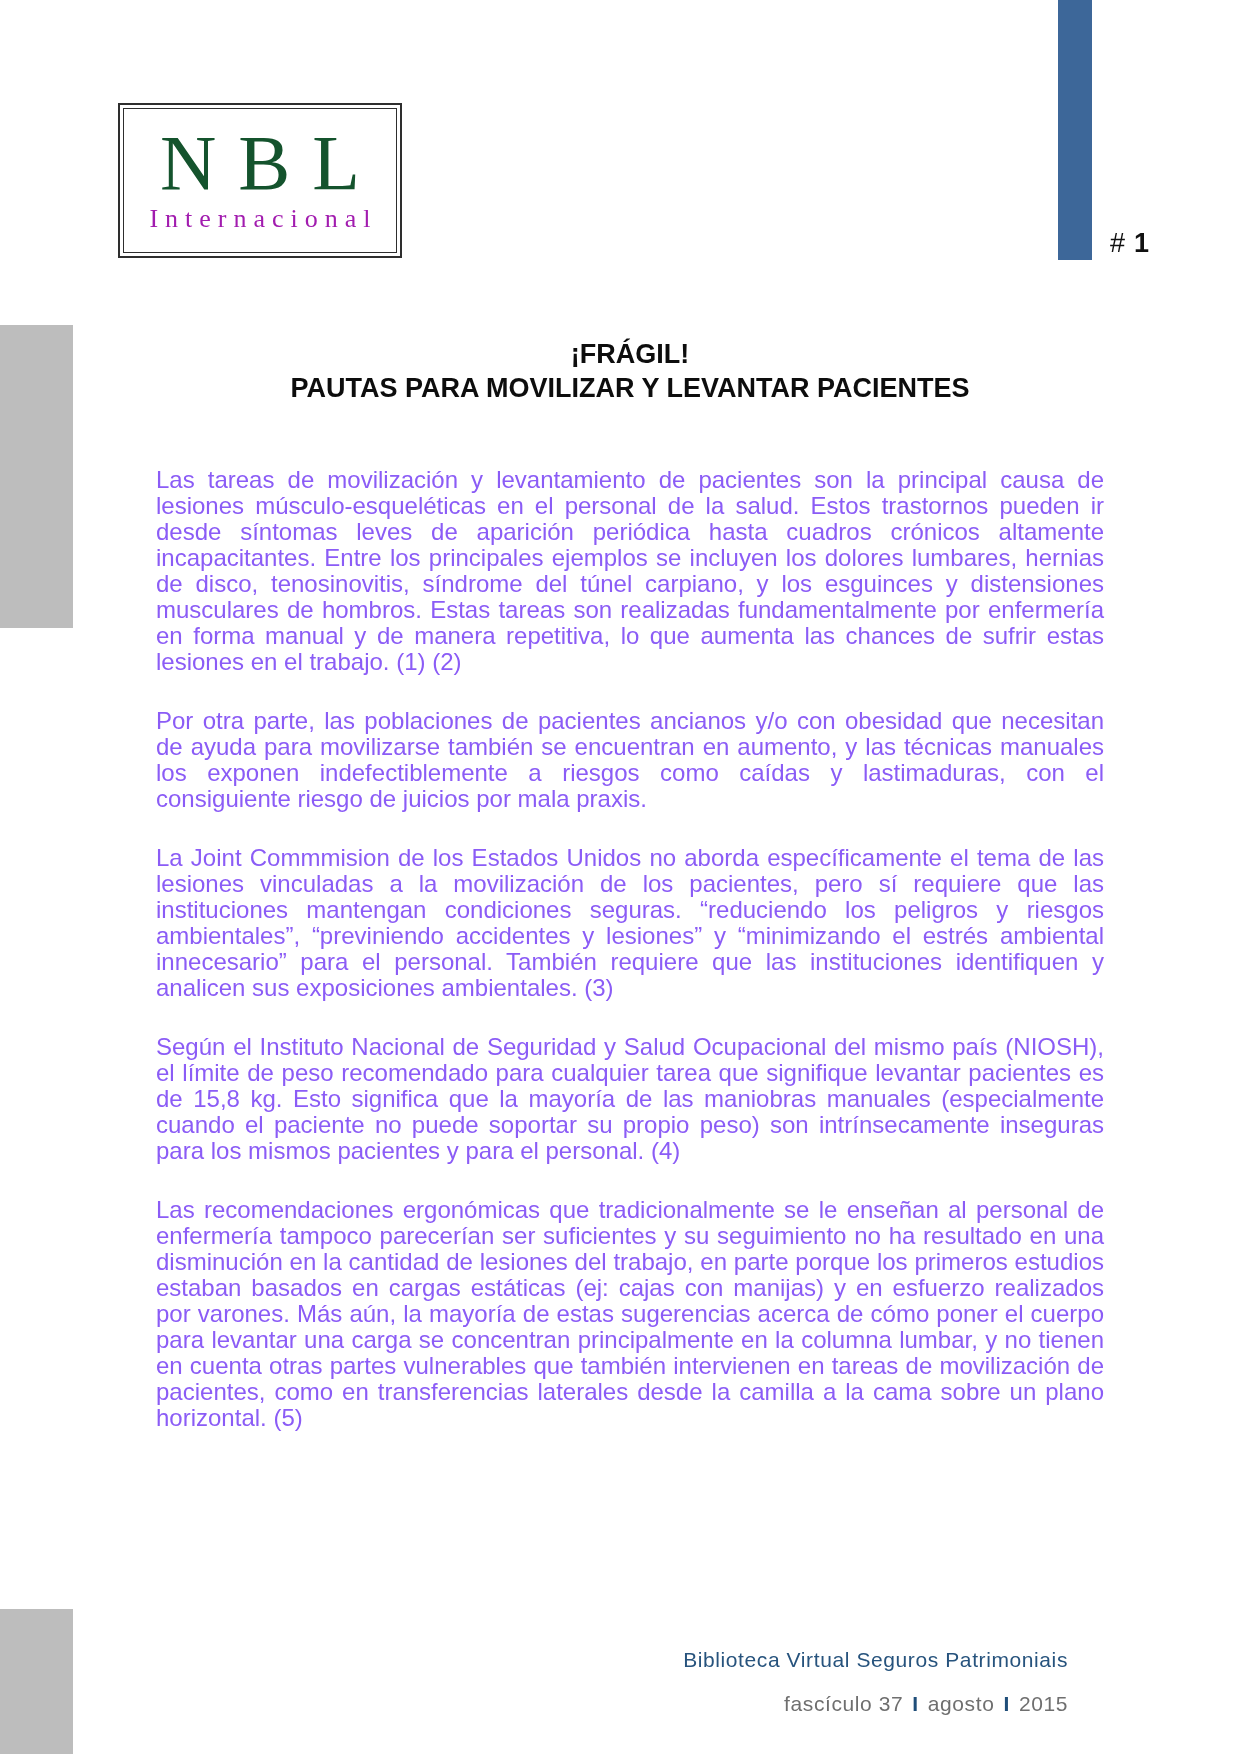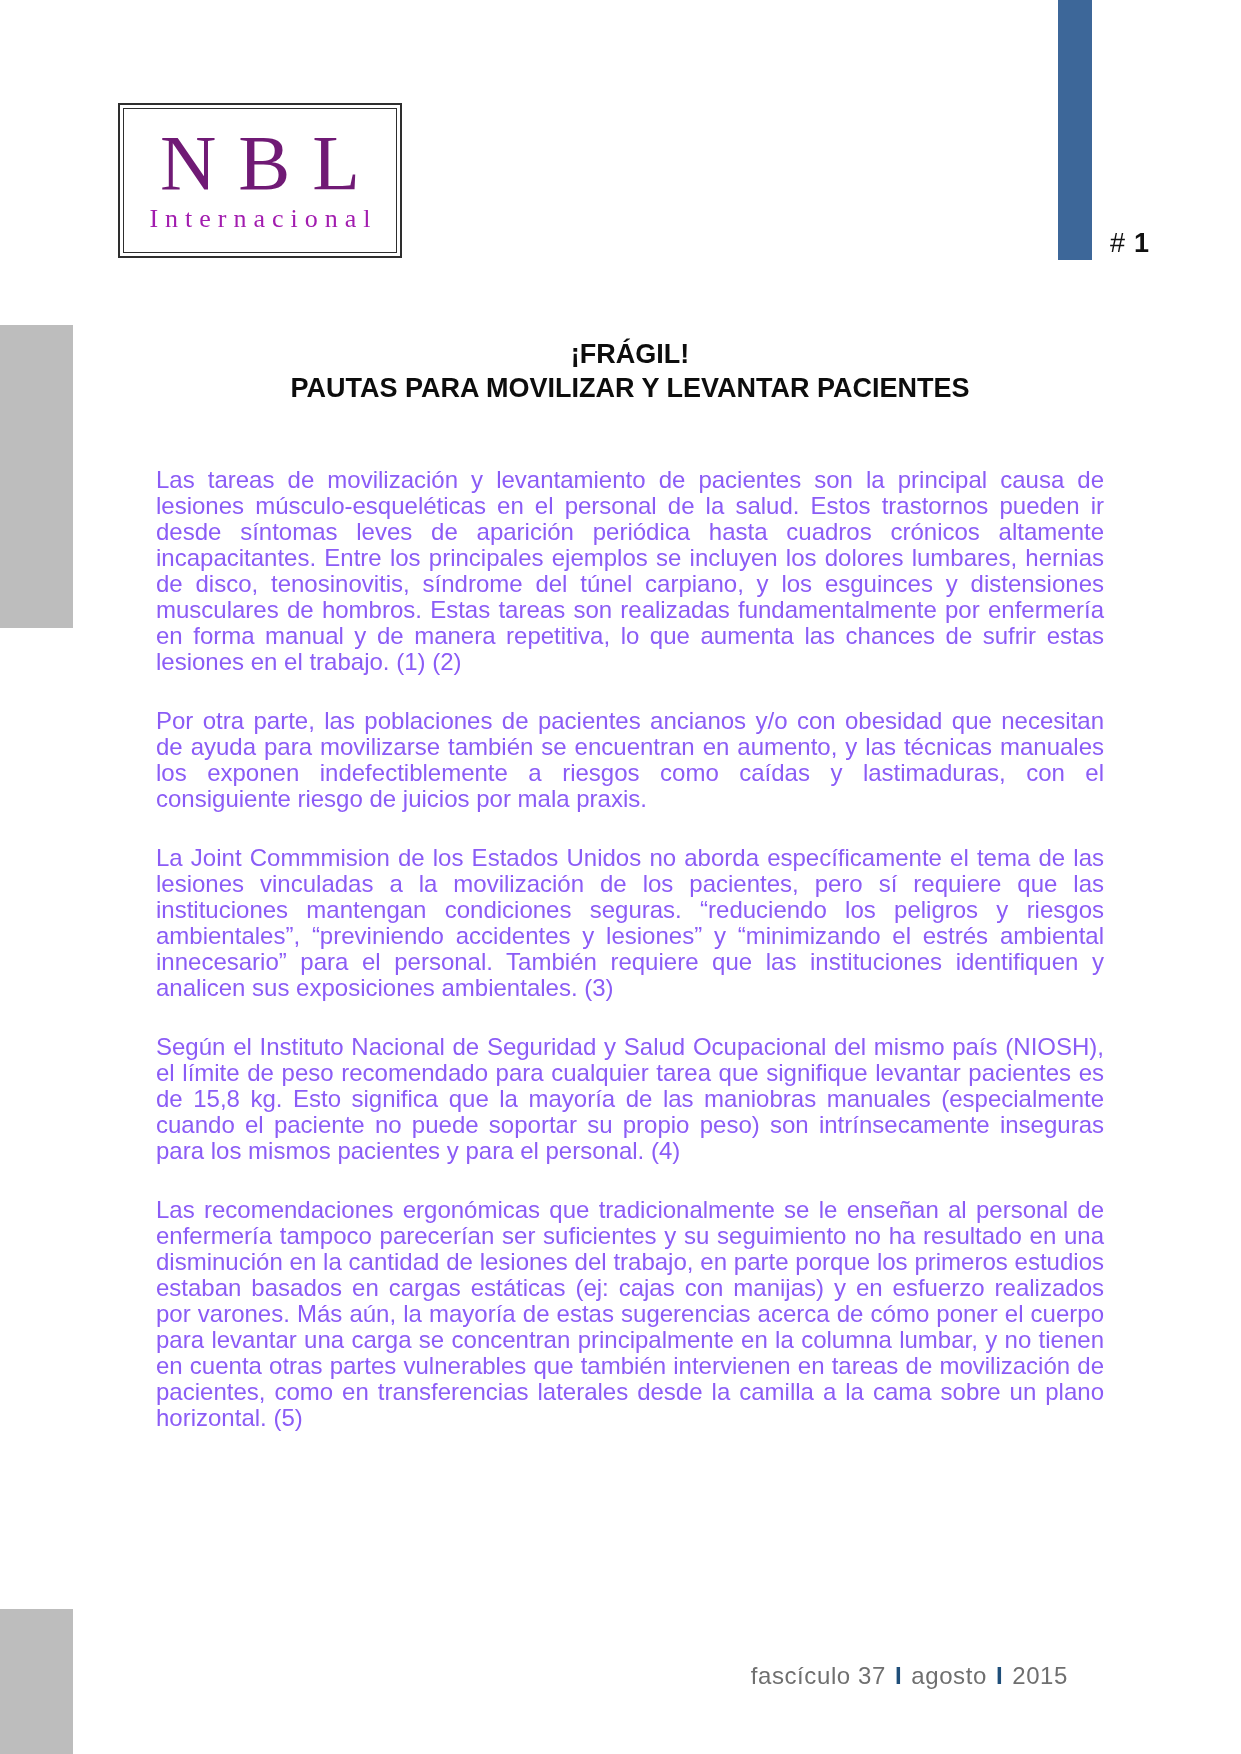--- a/index.html
+++ b/index.html
@@ -60,21 +60,21 @@
     display: flex; flex-direction: column;
     align-items: center; justify-content: center;
   }
   .logo-acronym {
     font-family: "Liberation Serif", serif;
     font-weight: 400;
     font-size: 78px;
     line-height: 0.92;
     letter-spacing: 22px;
     padding-left: 22px; 
-    color: #701a75;
+    color: #14532d;
     white-space: nowrap;
   }
   .logo-subtitle {
     font-family: "Liberation Serif", serif;
     font-size: 26px;
     letter-spacing: 7px;
     padding-left: 7px;
     margin-top: 5px;
     color: #a21caf;
     white-space: nowrap;
@@ -118,23 +118,23 @@
     text-align: right;
     font-family: "Liberation Sans", sans-serif;
   }
   .footer-line1 {
     color: #27537D;
     font-size: 21px;
     letter-spacing: 0.6px;
     white-space: nowrap;
   }
   .footer-line2 {
-    margin-top: 14px;
+    margin-top: 20px;
     color: #6F6F6F;
-    font-size: 24px;
+    font-size: 21px;
     letter-spacing: 0.6px;
     white-space: nowrap;
   }
   .footer-sep {
     color: #1F4E79;
     font-weight: bold;
     margin: 0 9px;
   }
 </style>
 </head>
@@ -165,18 +165,19 @@
     <div class="body-text">
       <p>Las tareas de movilización y levantamiento de pacientes son la principal causa de lesiones músculo-esqueléticas en el personal de la salud. Estos trastornos pueden ir desde síntomas leves de aparición periódica hasta cuadros crónicos altamente incapacitantes. Entre los principales ejemplos se incluyen los dolores lumbares, hernias de disco, tenosinovitis, síndrome del túnel carpiano, y los esguinces y distensiones musculares de hombros. Estas tareas son realizadas fundamentalmente por enfermería en forma manual y de manera repetitiva, lo que aumenta las chances de sufrir estas lesiones en el trabajo. (1) (2)</p>
       <p>Por otra parte, las poblaciones de pacientes ancianos y/o con obesidad que necesitan de ayuda para movilizarse también se encuentran en aumento, y las técnicas manuales los exponen indefectiblemente a riesgos como caídas y lastimaduras, con el consiguiente riesgo de juicios por mala praxis.</p>
       <p>La Joint Commmision de los Estados Unidos no aborda específicamente el tema de las lesiones vinculadas a la movilización de los pacientes, pero sí requiere que las instituciones mantengan condiciones seguras. “reduciendo los peligros y riesgos ambientales”, “previniendo accidentes y lesiones” y “minimizando el estrés ambiental innecesario” para el personal. También requiere que las instituciones identifiquen y analicen sus exposiciones ambientales. (3)</p>
       <p>Según el Instituto Nacional de Seguridad y Salud Ocupacional del mismo país (NIOSH), el límite de peso recomendado para cualquier tarea que signifique levantar pacientes es de 15,8 kg. Esto significa que la mayoría de las maniobras manuales (especialmente cuando el paciente no puede soportar su propio peso) son intrínsecamente inseguras para los mismos pacientes y para el personal. (4)</p>
       <p>Las recomendaciones ergonómicas que tradicionalmente se le enseñan al personal de enfermería tampoco parecerían ser suficientes y su seguimiento no ha resultado en una disminución en la cantidad de lesiones del trabajo, en parte porque los primeros estudios estaban basados en cargas estáticas (ej: cajas con manijas) y en esfuerzo realizados por varones. Más aún, la mayoría de estas sugerencias acerca de cómo poner el cuerpo para levantar una carga se concentran principalmente en la columna lumbar, y no tienen en cuenta otras partes vulnerables que también intervienen en tareas de movilización de pacientes, como en transferencias laterales desde la camilla a la cama sobre un plano horizontal. (5)</p>
     </div>
   </div>
 
   <div class="footer">
+    <div class="footer-line1">Biblioteca Virtual Seguros Patrimoniais</div>
     <div class="footer-line2">
       <span>fascículo 37</span><span class="footer-sep">I</span><span>agosto</span><span class="footer-sep">I</span><span>2015</span>
     </div>
   </div>
 
 </div>
 
 </body></html>

